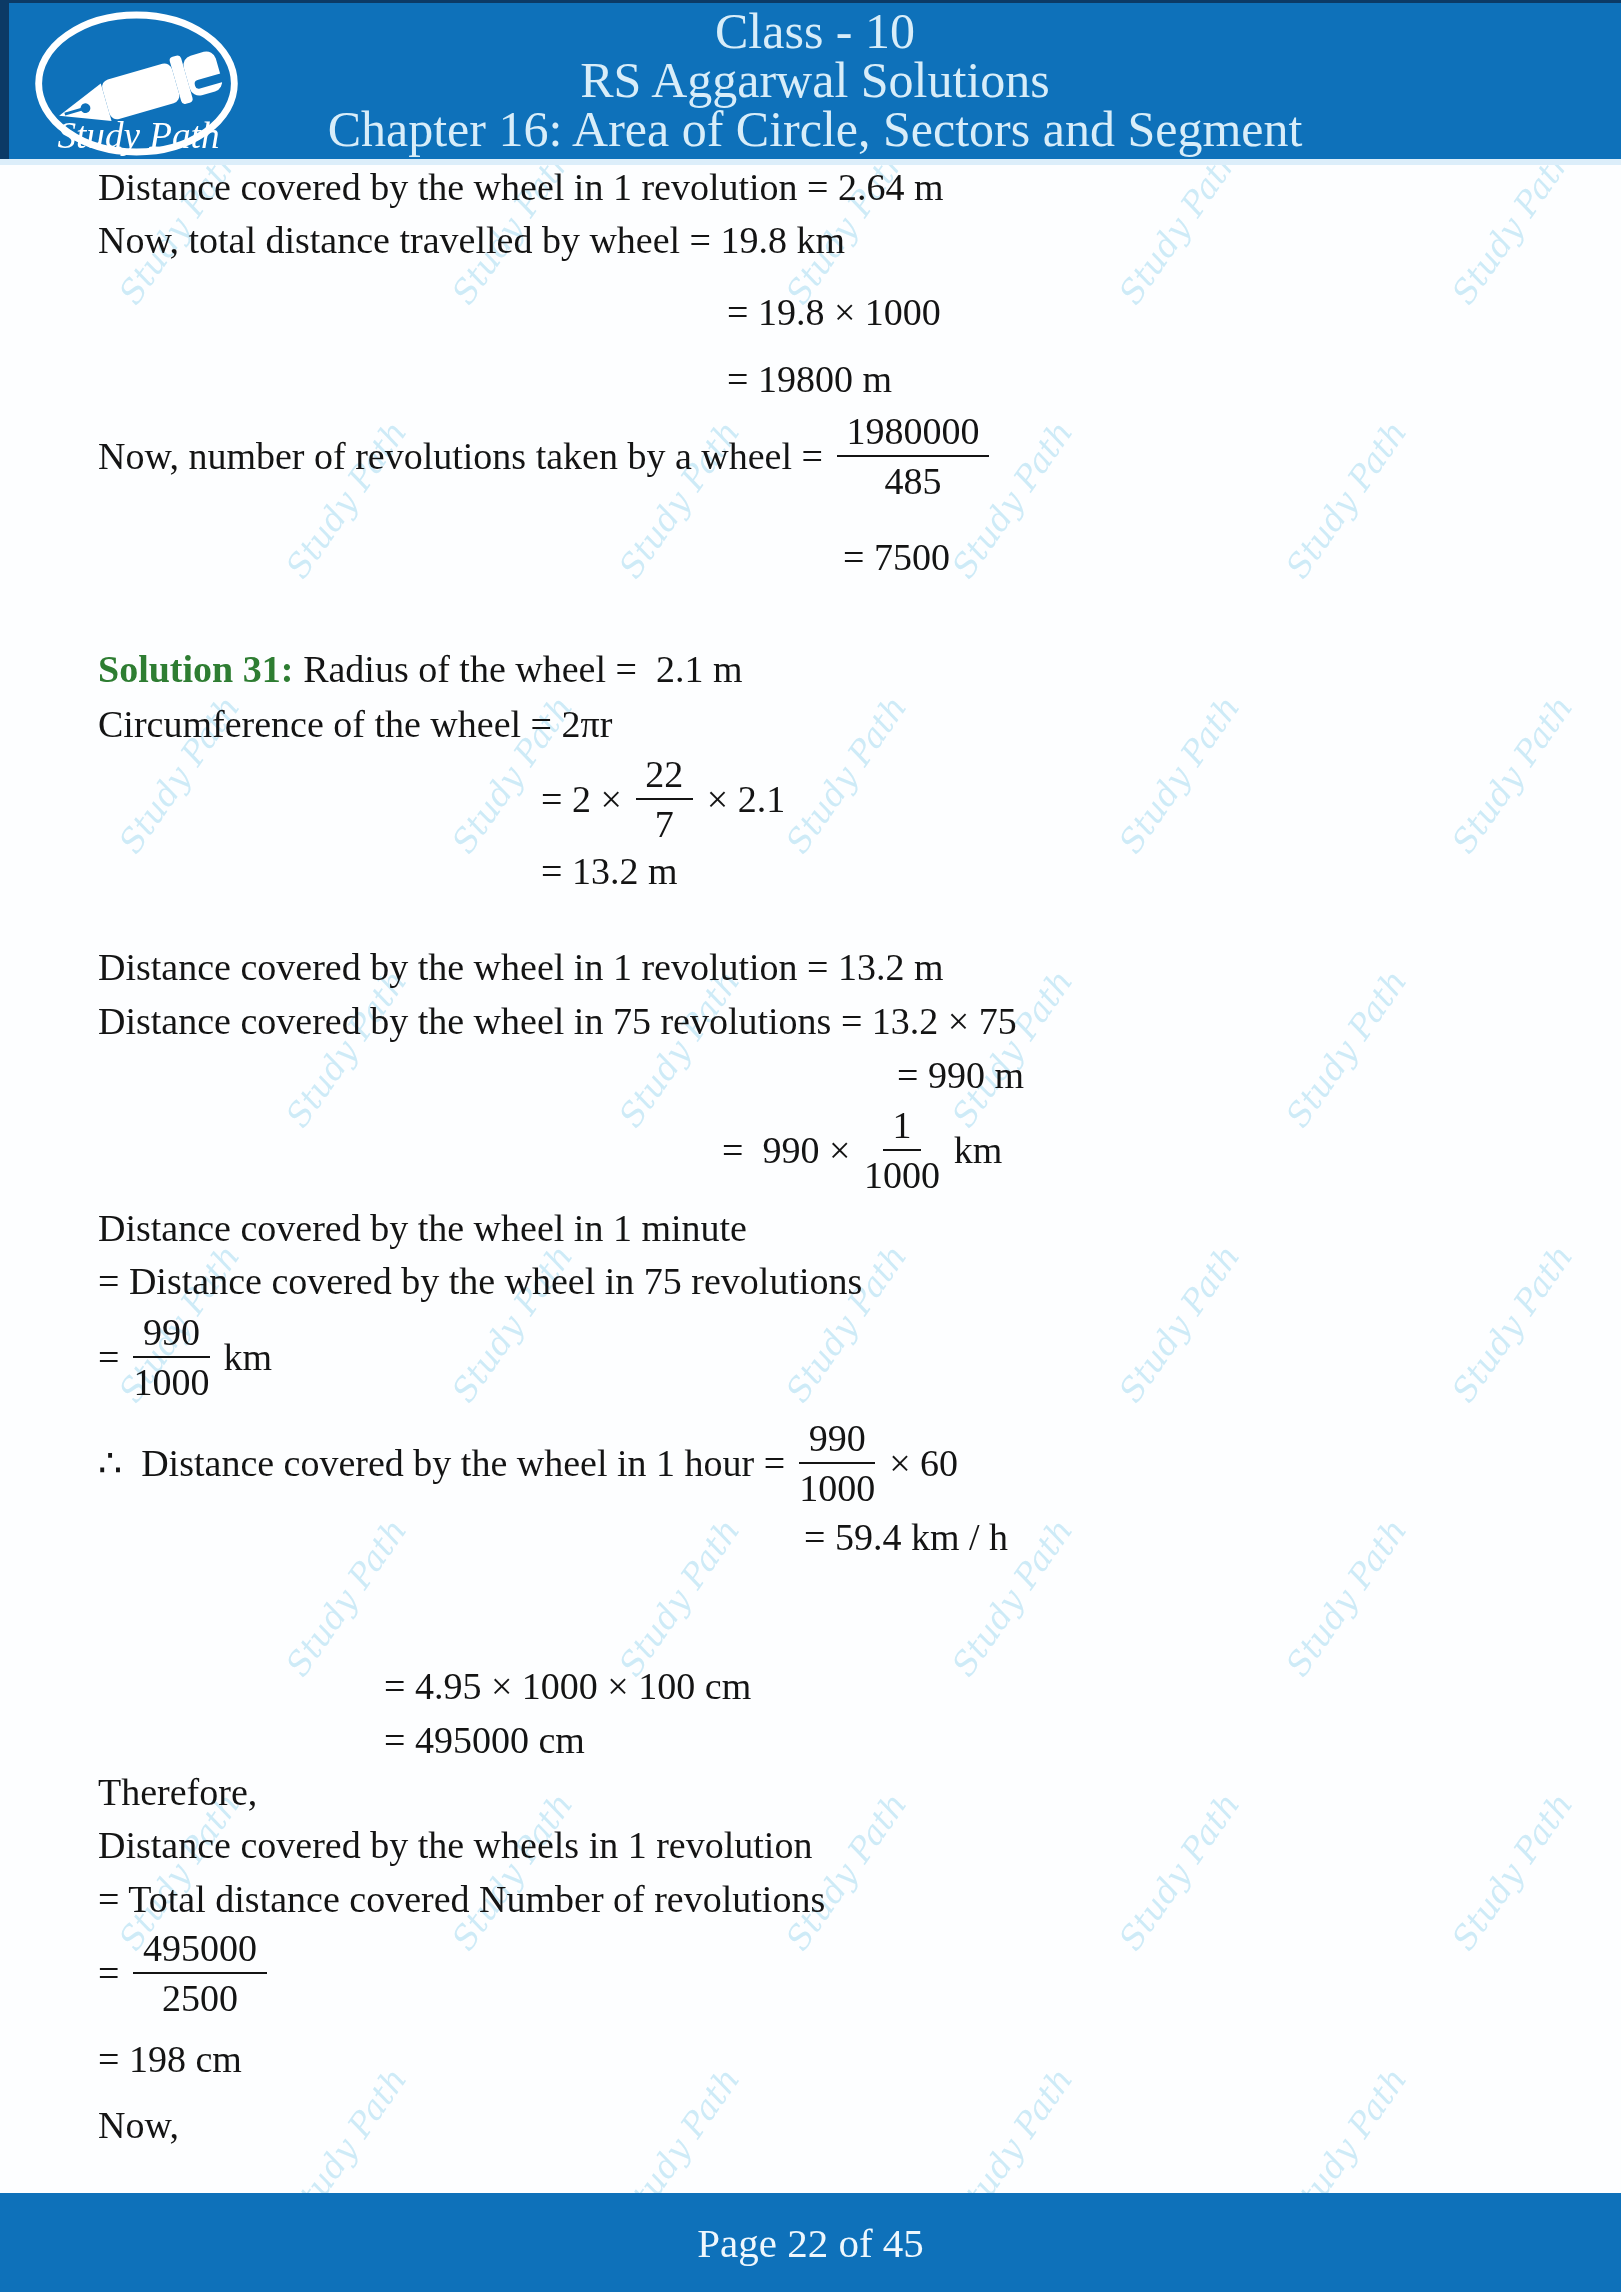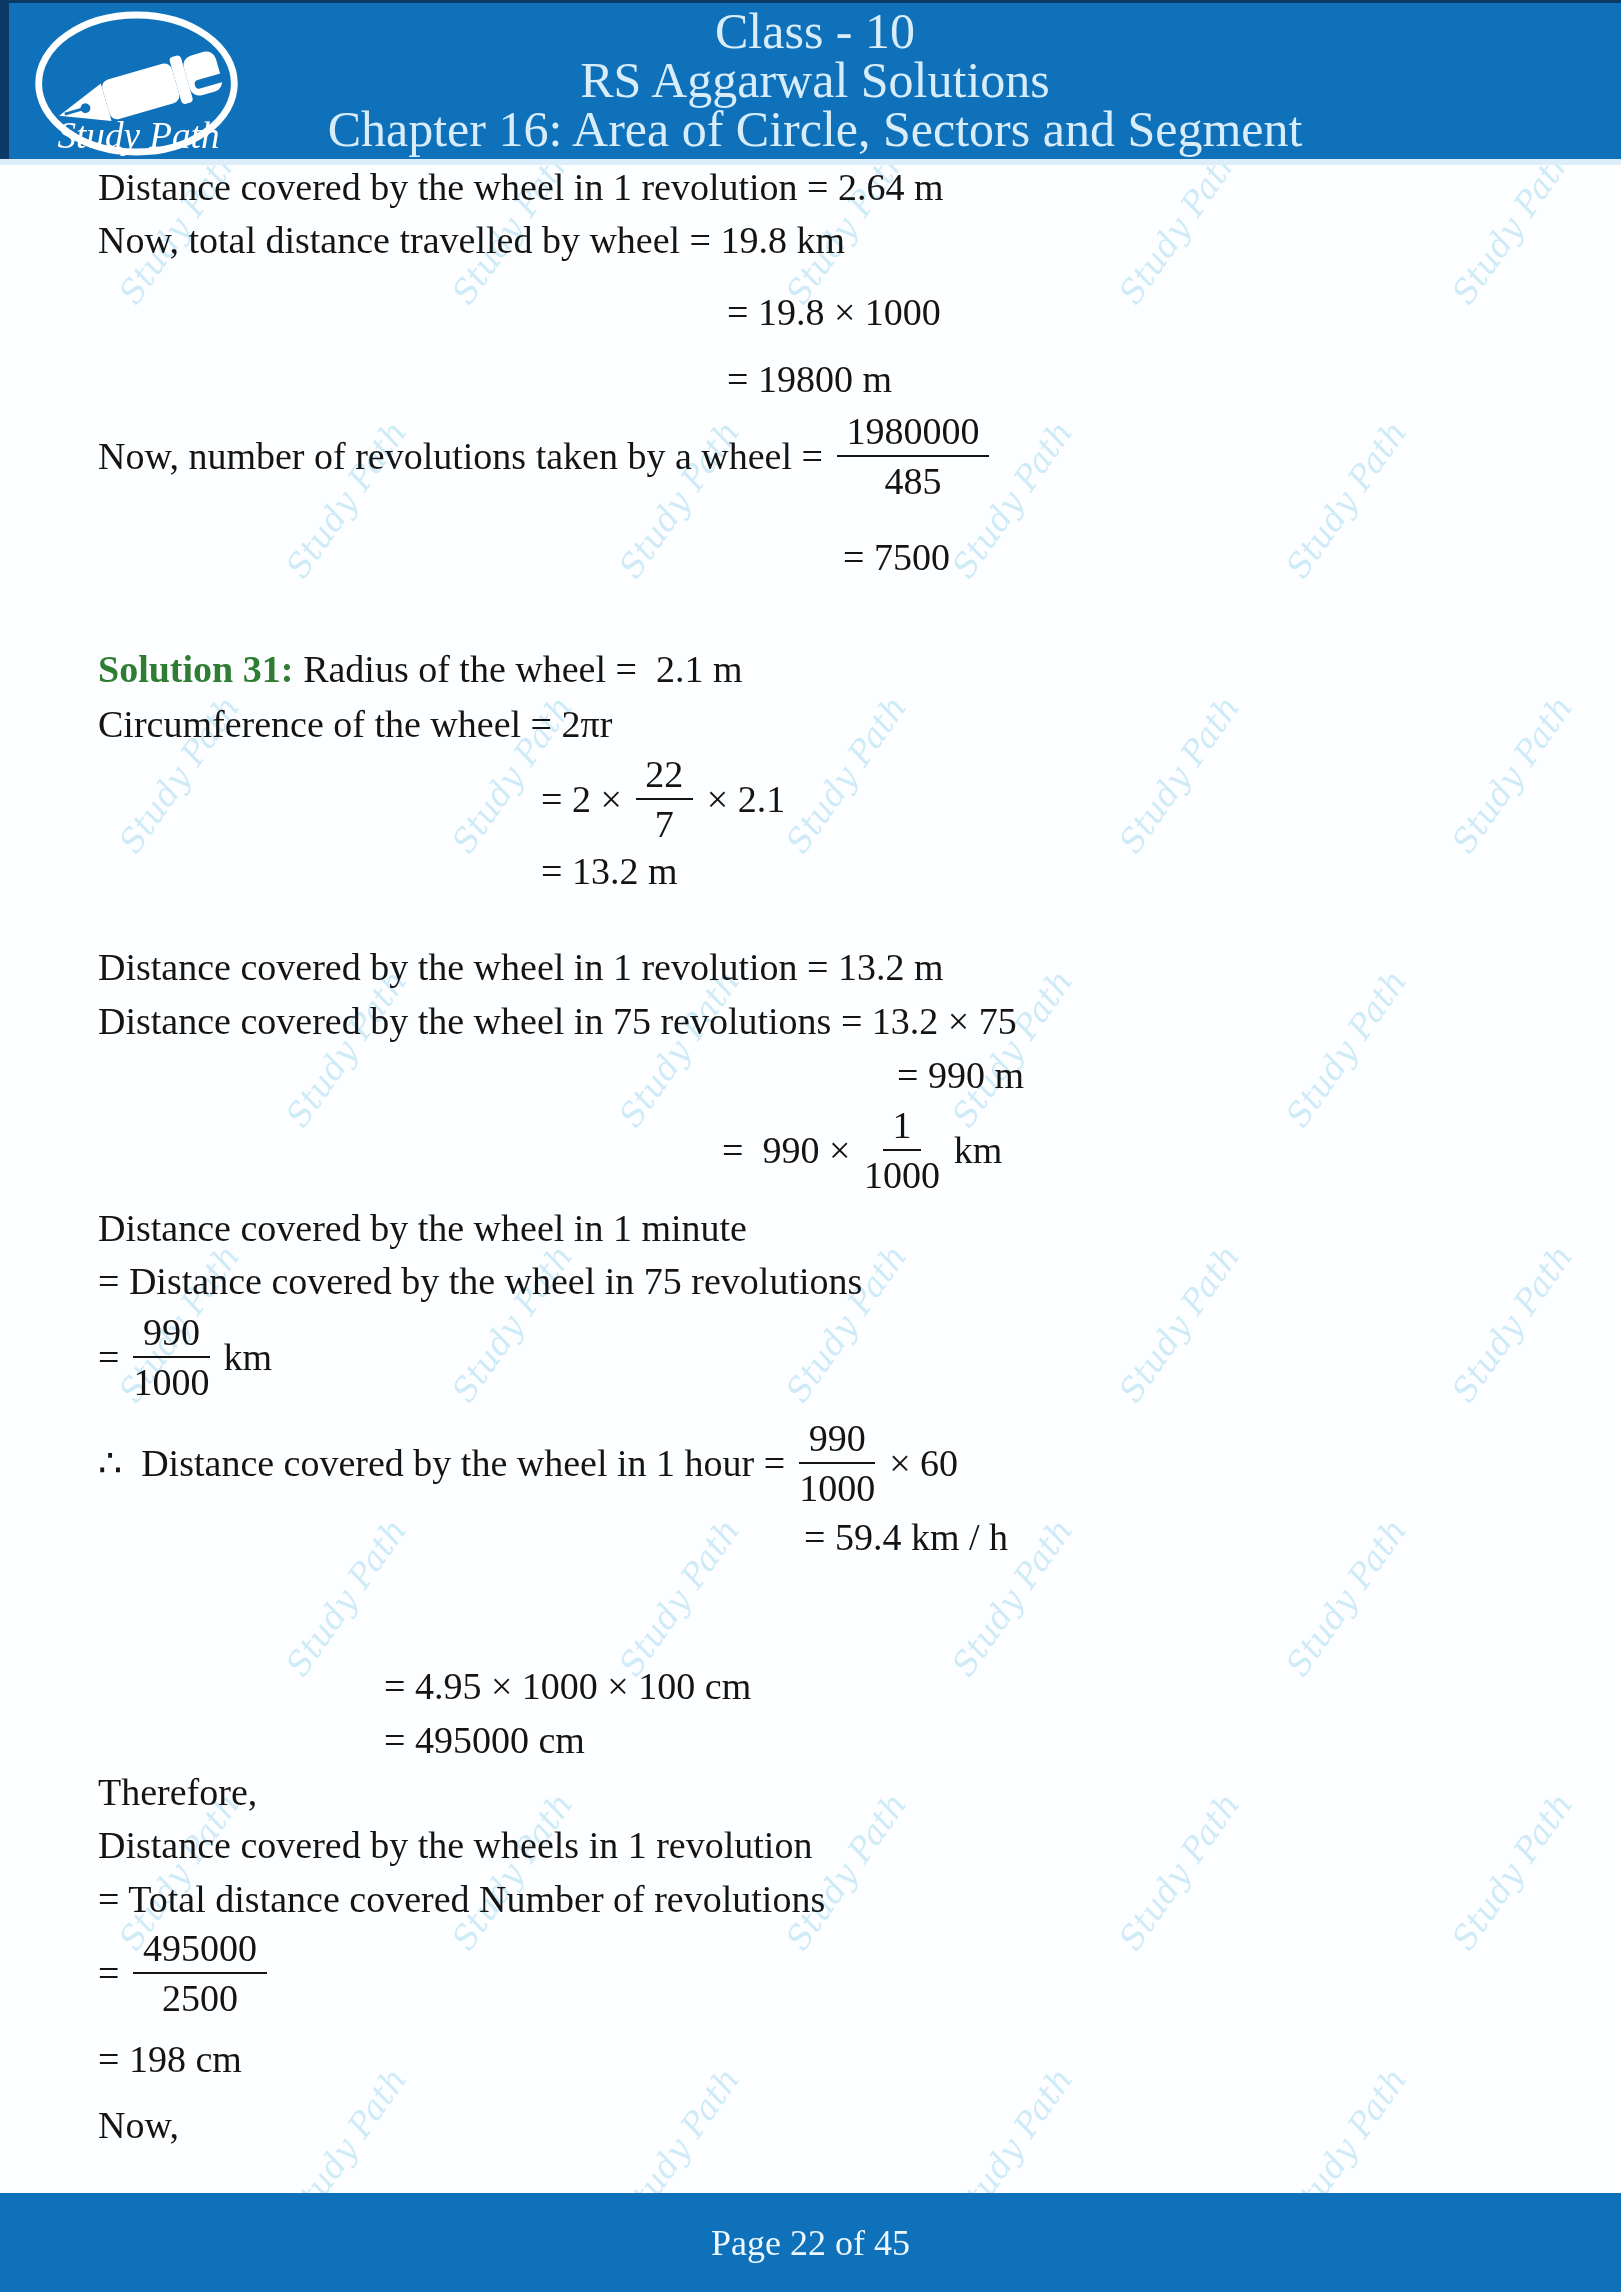--- a/index.html
+++ b/index.html
@@ -16,21 +16,21 @@
     z-index:3;
   }
   .header-strip{position:absolute;top:159px;left:0;width:100%;height:5.9px;background:#dceefa;z-index:3;}
   .header-text{position:absolute;top:3.9px;left:0;width:100%;text-align:center;color:#d8edf9;}
   .h-line{font-size:50px;line-height:49px;white-space:nowrap;}
   .logo{position:absolute;left:13.7px;top:2px;z-index:4;}
   
   .footer{
     position:absolute;bottom:0;left:0;width:100%;height:100px;background:#0e71ba;
     display:flex;align-items:center;justify-content:center;
-    color:#eef7fd;font-size:36px;z-index:3;
+    color:#eef7fd;font-size:41px;z-index:3;
   }
   
   .wm{
     position:absolute;z-index:1;color:#a9dcf2;opacity:.55;
     font-size:33px;font-style:italic;white-space:nowrap;
     transform:rotate(-55deg);
     font-family:"DejaVu Serif","Liberation Serif",serif;
   }
   
   .t{

